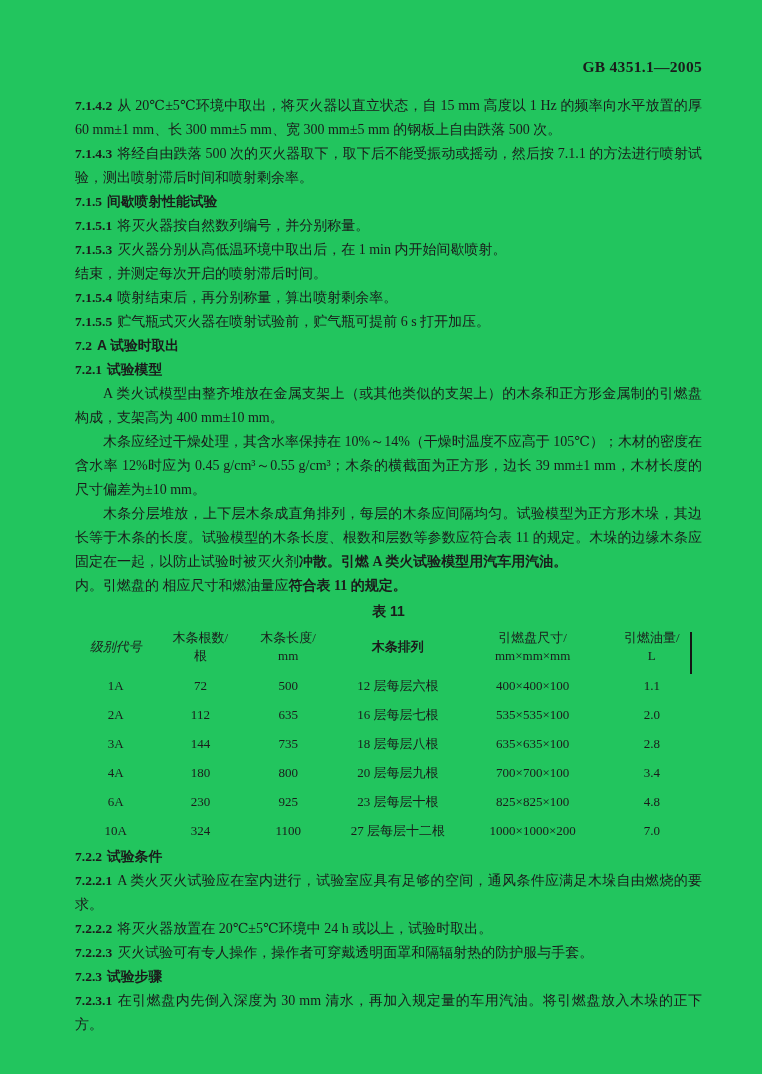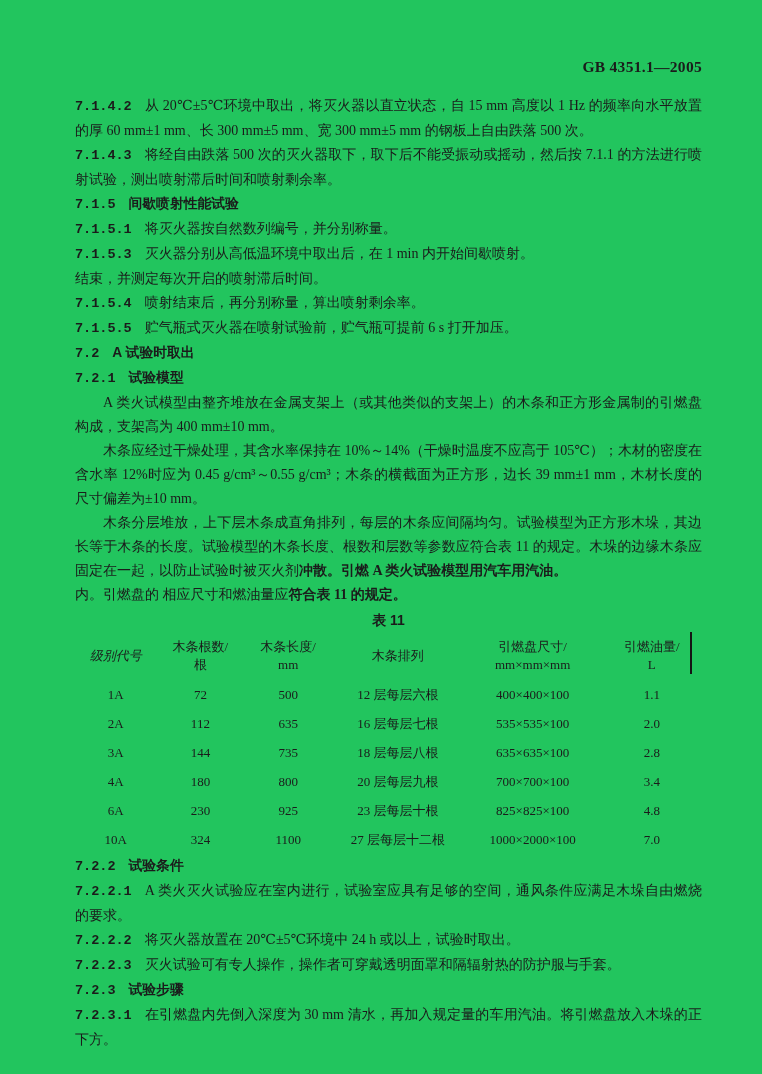--- a/index.html
+++ b/index.html
@@ -26,22 +26,22 @@
   .blk{
     margin:0;
     font-size:14px;
     line-height:24px;
     text-align:justify;
   }
   .blk.indent{text-indent:2em;}
   .blk.heading{font-weight:bold;font-family:"Liberation Sans","DejaVu Sans",sans-serif;font-size:13.8px;}
   .num{
     font-weight:bold;
-    font-family:Liberation Mono, monospace;
-    margin-right:13px;
+    font-family:Liberation Serif, serif;
+    margin-right:5px;
     font-size:13.5px;
   }
   .b{font-weight:bold;}
   .tbl-caption{
     margin:3px 0 4px 0;
     text-align:center;
     font-weight:bold;
     font-family:"Liberation Sans","DejaVu Sans",sans-serif;
     font-size:14px;
     line-height:20px;
@@ -105,21 +105,21 @@
               <div>级别代号</div>
             </th>
             <th style="width: 14%;">
               <div>木条根数/</div>
               <div>根</div>
             </th>
             <th style="width: 14%;">
               <div>木条长度/</div>
               <div>mm</div>
             </th>
-            <th style="width: 21%;">
+            <th style="width: 21%; font-weight: bold;">
               <div>木条排列</div>
             </th>
             <th style="width: 22%; margin-top: 17px;">
               <div>引燃盘尺寸/</div>
               <div>mm×mm×mm</div>
             </th>
             <th style="width: 16%;">
               <div>引燃油量/</div>
               <div>L</div>
             </th>
@@ -164,21 +164,21 @@
             <td>925</td>
             <td>23 层每层十根</td>
             <td>825×825×100</td>
             <td>4.8</td>
           </tr>
           <tr>
             <td>10A</td>
             <td>324</td>
             <td>1100</td>
             <td>27 层每层十二根</td>
-            <td>1000×2000×100</td>
+            <td>1000×1000×200</td>
             <td>7.0</td>
           </tr>
         </tbody>
     </table>
 
     <div>
         <p class="blk heading"><span class="num">7.2.2</span><span>试验条件</span></p>
         <p class="blk clause"><span class="num">7.2.2.1</span><span>A 类火灭火试验应在室内进行，试验室应具有足够的空间，通风条件应满足木垛自由燃烧的要求。</span></p>
         <p class="blk clause"><span class="num">7.2.2.2</span><span>将灭火器放置在 20℃±5℃环境中 24 h 或以上，试验时取出。</span></p>
         <p class="blk clause"><span class="num">7.2.2.3</span><span>灭火试验可有专人操作，操作者可穿戴透明面罩和隔辐射热的防护服与手套。</span></p>

